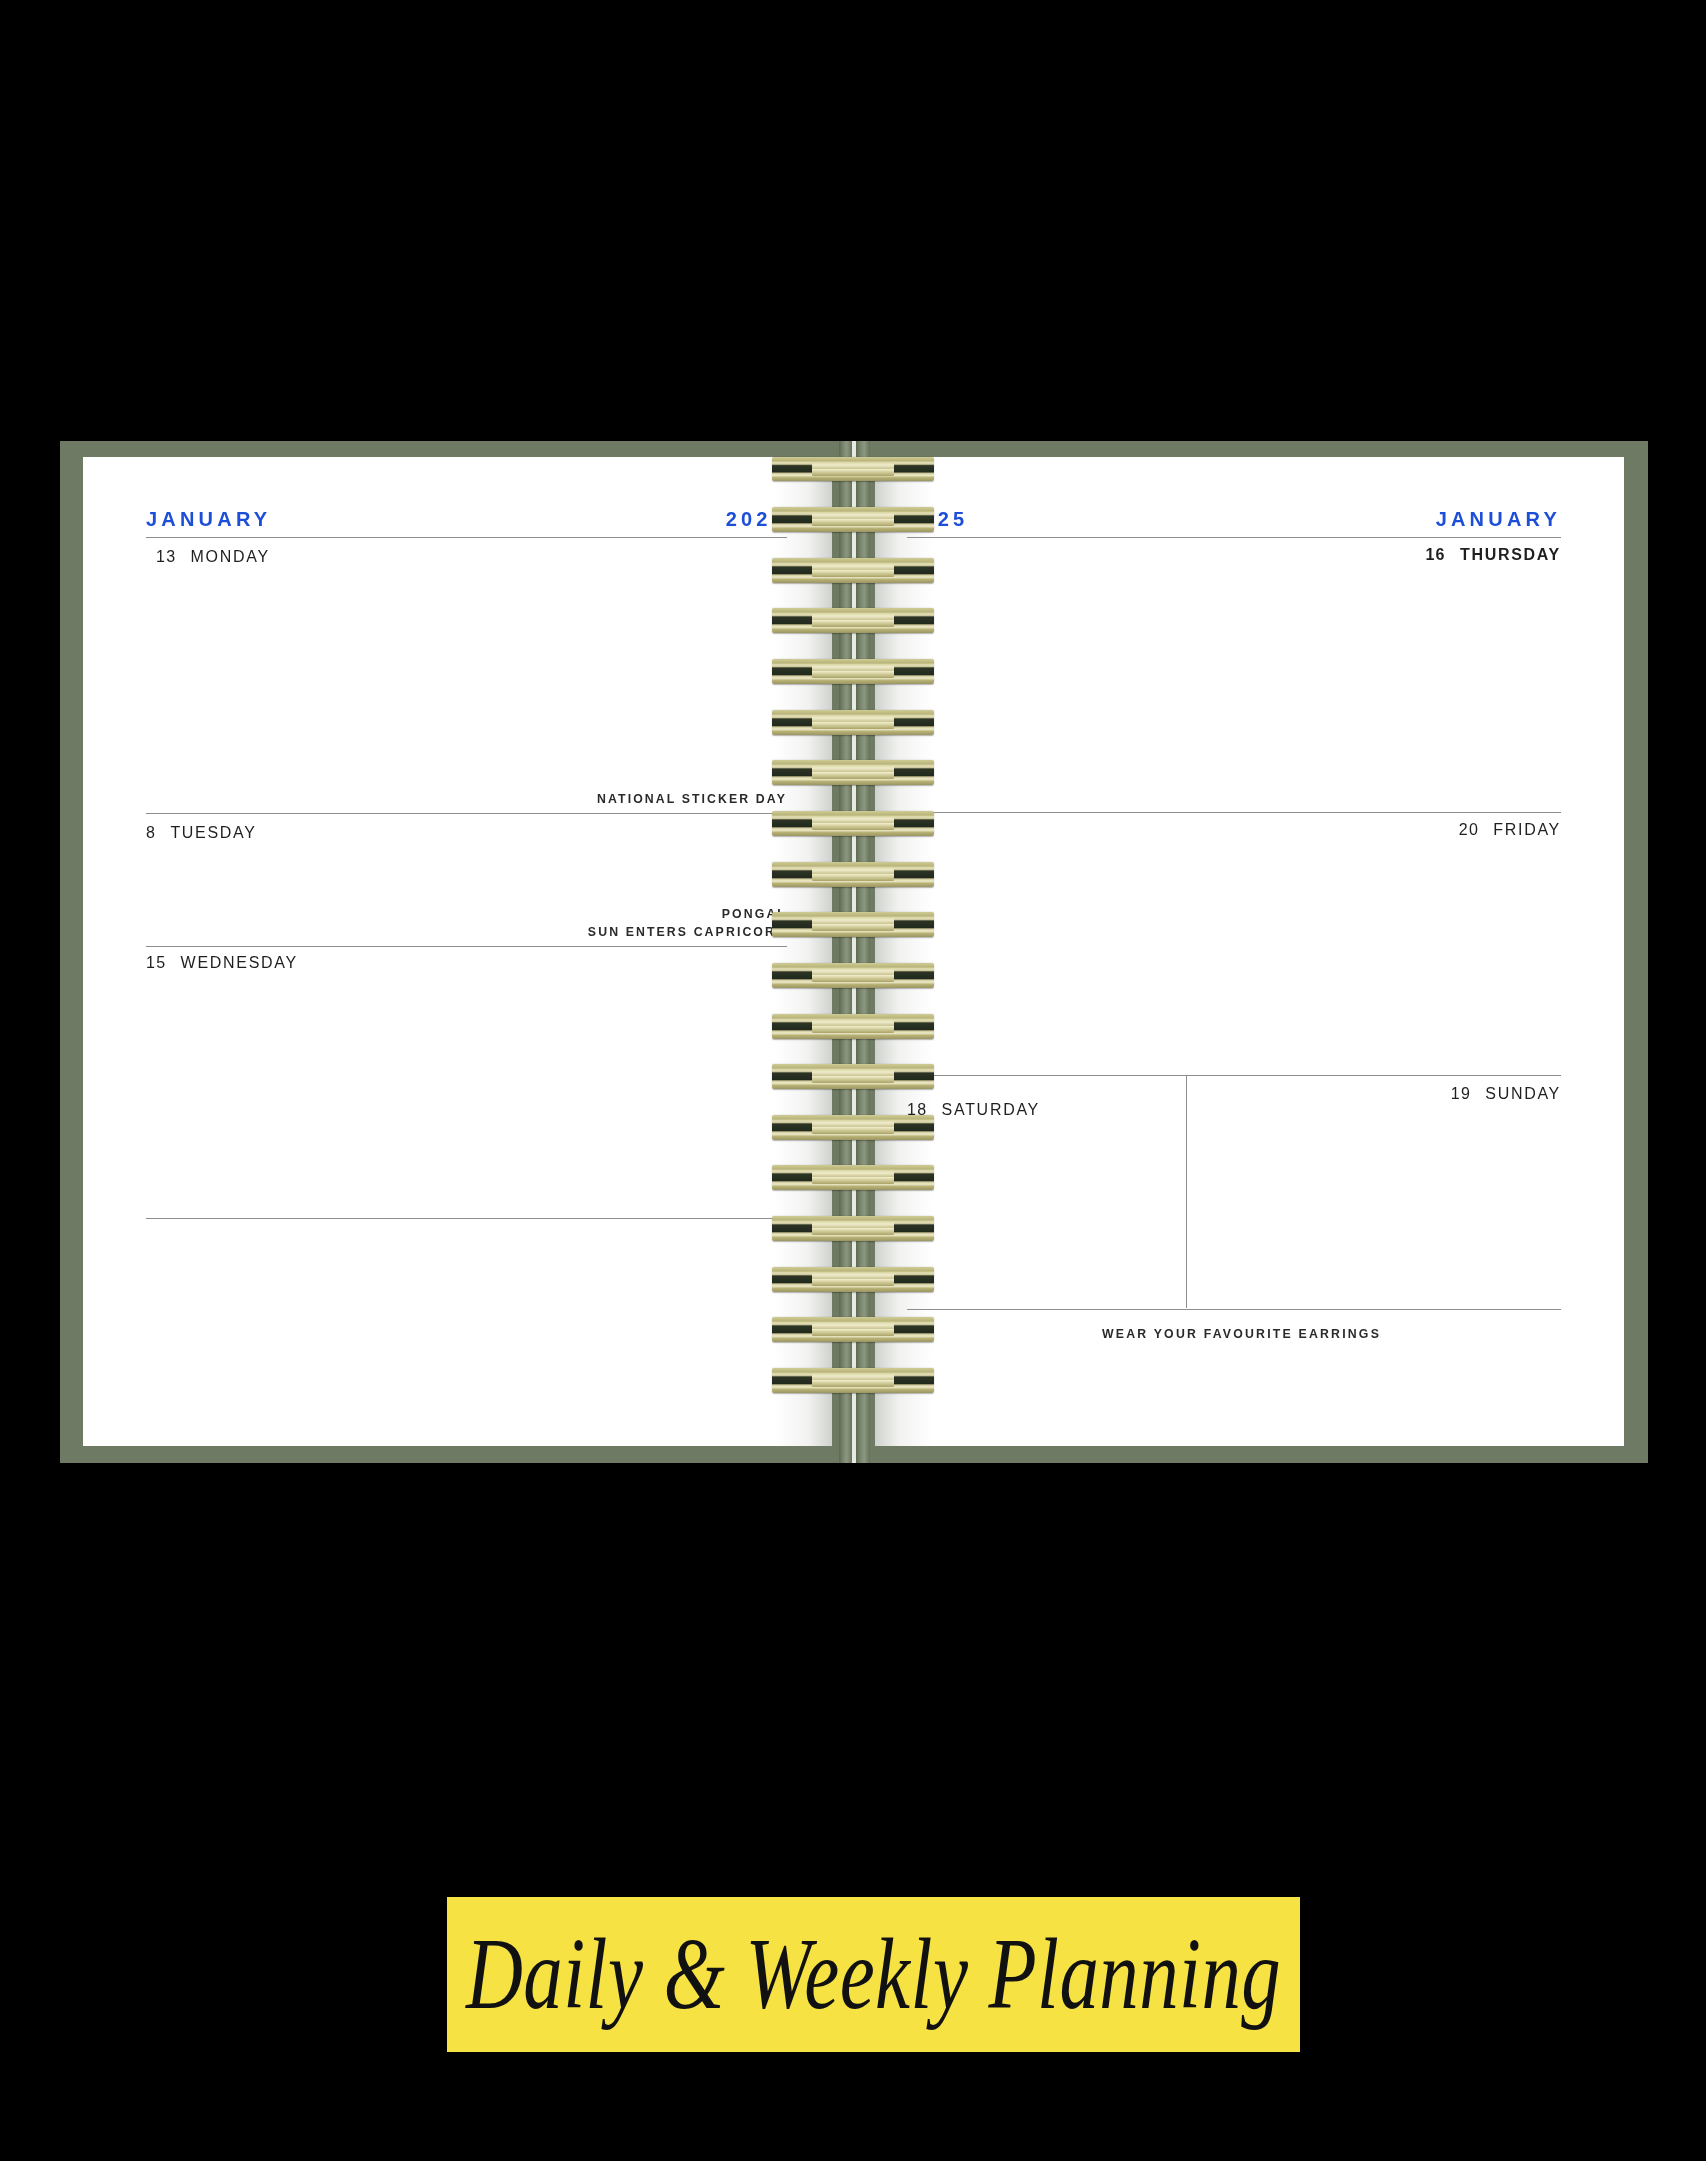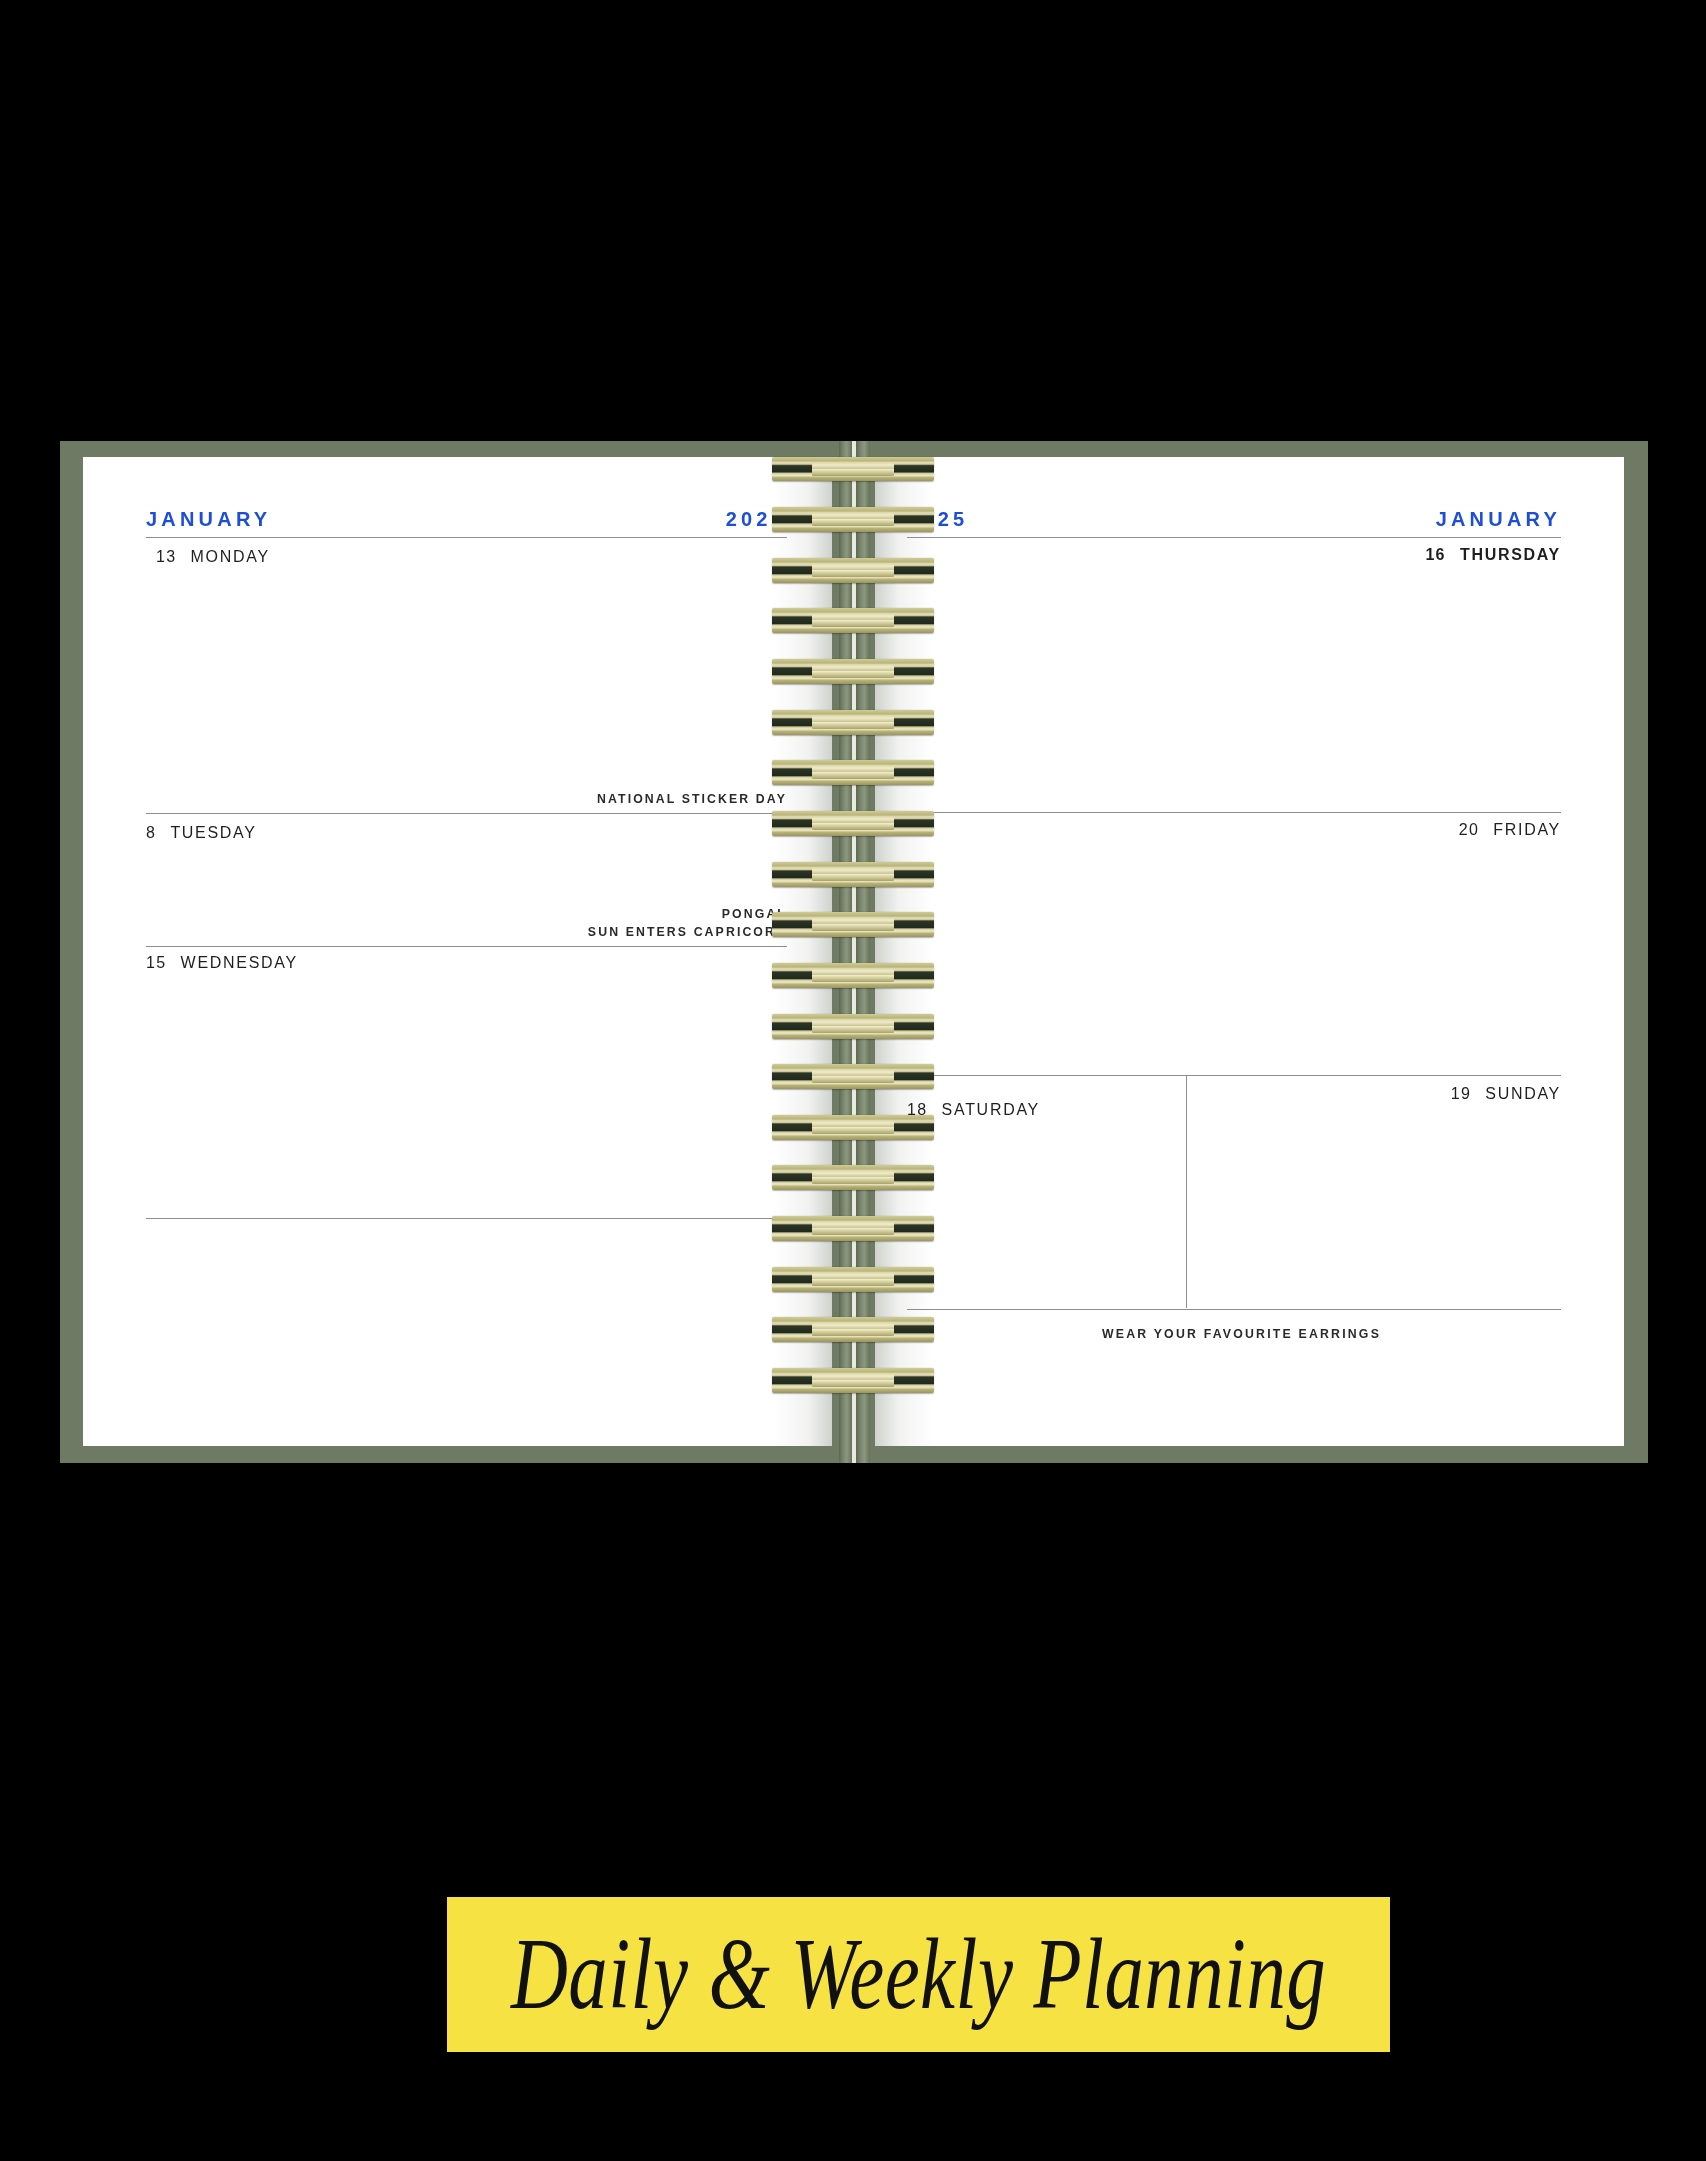--- a/index.html
+++ b/index.html
@@ -173,21 +173,21 @@
     position: absolute;
     width: 0.6px;
     background: #8e8e8e;
   }
 
   
   #caption {
     position: absolute;
     left: 447px;
     top: 1897px;
-    width: 943px;
+    width: 853px;
     height: 155px;
     background: #f7e244;
     display: flex;
     align-items: center;
     justify-content: center;
   }
   #caption-text {
     font-family: "Liberation Serif", serif;
     font-style: italic;
     font-size: 101px;

